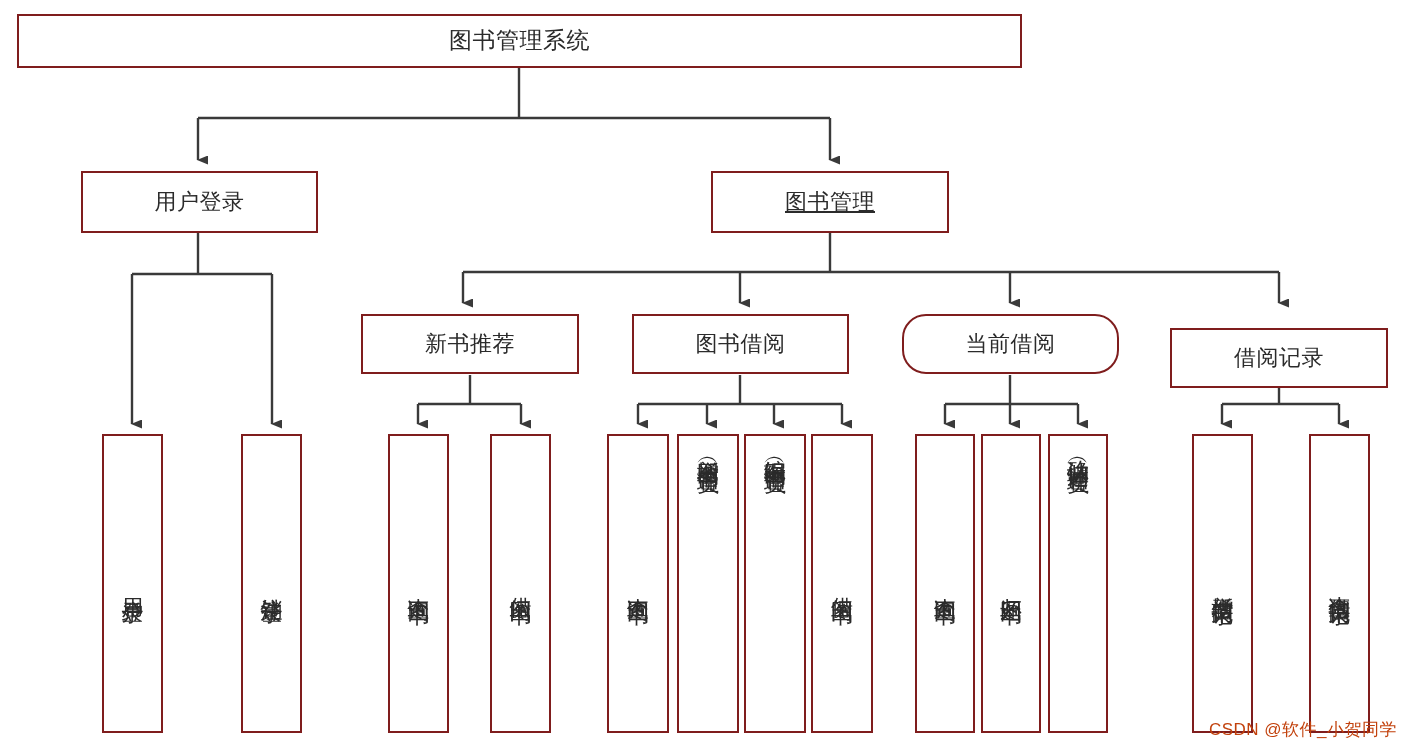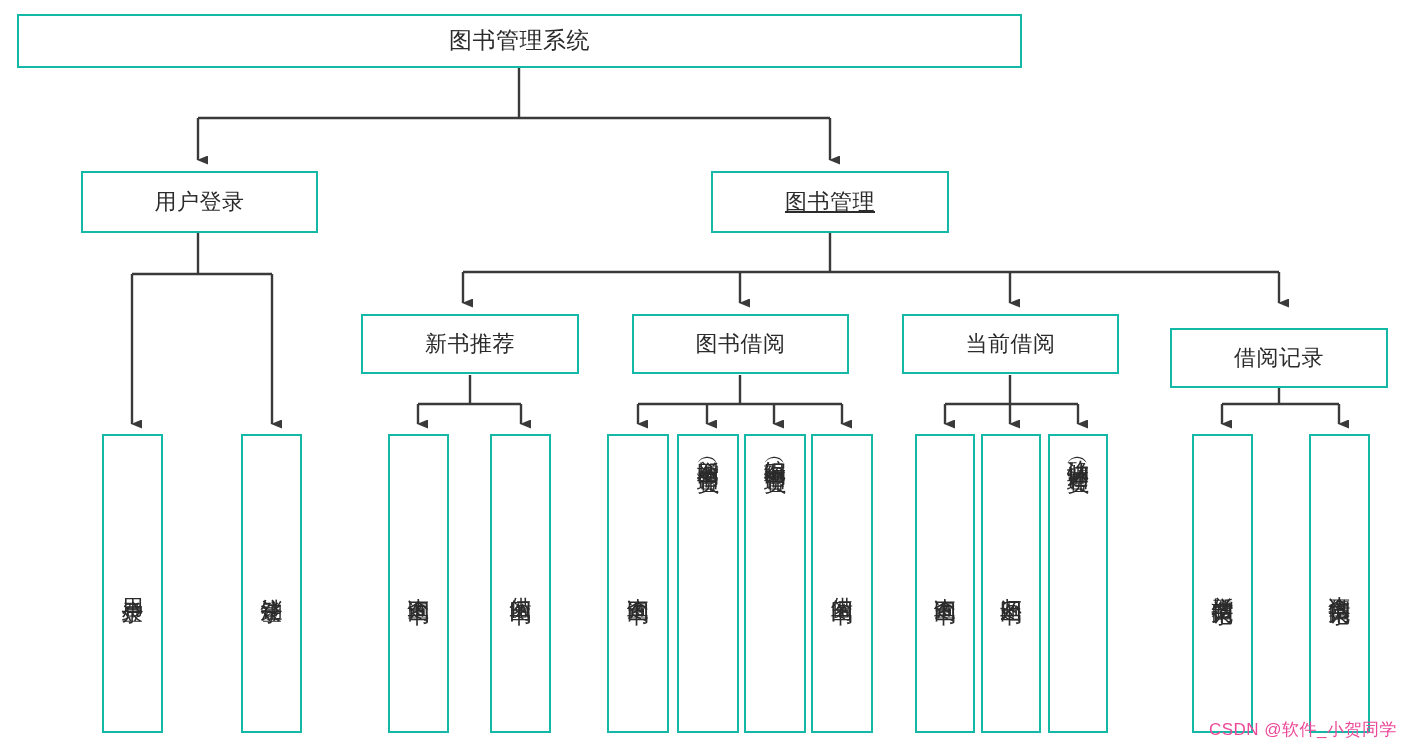--- a/index.html
+++ b/index.html
@@ -20,21 +20,21 @@
   #edges {
     position: absolute;
     left: 0;
     top: 0;
     width: 1405px;
     height: 747px;
   }
   .node {
     position: absolute;
     box-sizing: border-box;
-    border: 2px solid #14b8a6;
+    border: 2px solid #7f1d1d;
     background: #ffffff;
     display: flex;
     align-items: center;
     justify-content: center;
     color: #2b2b2b;
   }
   .node .label {
     display: block;
     text-align: center;
     line-height: 1.12;
@@ -64,21 +64,21 @@
   }
   .node.vert.centered {
     align-items: center;
     padding-top: 0;
   }
   .watermark {
     position: absolute;
     right: 8px;
     bottom: 6px;
     font-size: 17px;
-    color: #ec4899;
+    color: #c2410c;
     white-space: nowrap;
     letter-spacing: 0.5px;
   }
 </style>
 </head>
 <body>
 
 <div id="canvas">
 
   <svg id="edges" viewBox="0 0 1405 747" xmlns="http://www.w3.org/2000/svg">
@@ -144,21 +144,21 @@
   </div>
 
   <div class="node horiz" style="left:632px; top:314px; width:217px; height:60px;">
     <span class="label">图书借阅</span>
   </div>
 
   <div class="node horiz" style="left:361px; top:314px; width:218px; height:60px;">
     <span class="label">新书推荐</span>
   </div>
 
-  <div class="node horiz" style="left:902px; top:314px; width:217px; height:60px;">
+  <div class="node horiz" style="left:902px; top:314px; width:217px; height:60px;border-radius:24px;">
     <span class="label">当前借阅</span>
   </div>
 
   <div class="node horiz" style="left:1170px; top:328px; width:218px; height:60px;">
     <span class="label">借阅记录</span>
   </div>
 
   <div class="node vert centered" style="left:102px; top:434px; width:61px; height:299px;">
     <span class="label">用户登录</span>
   </div>

